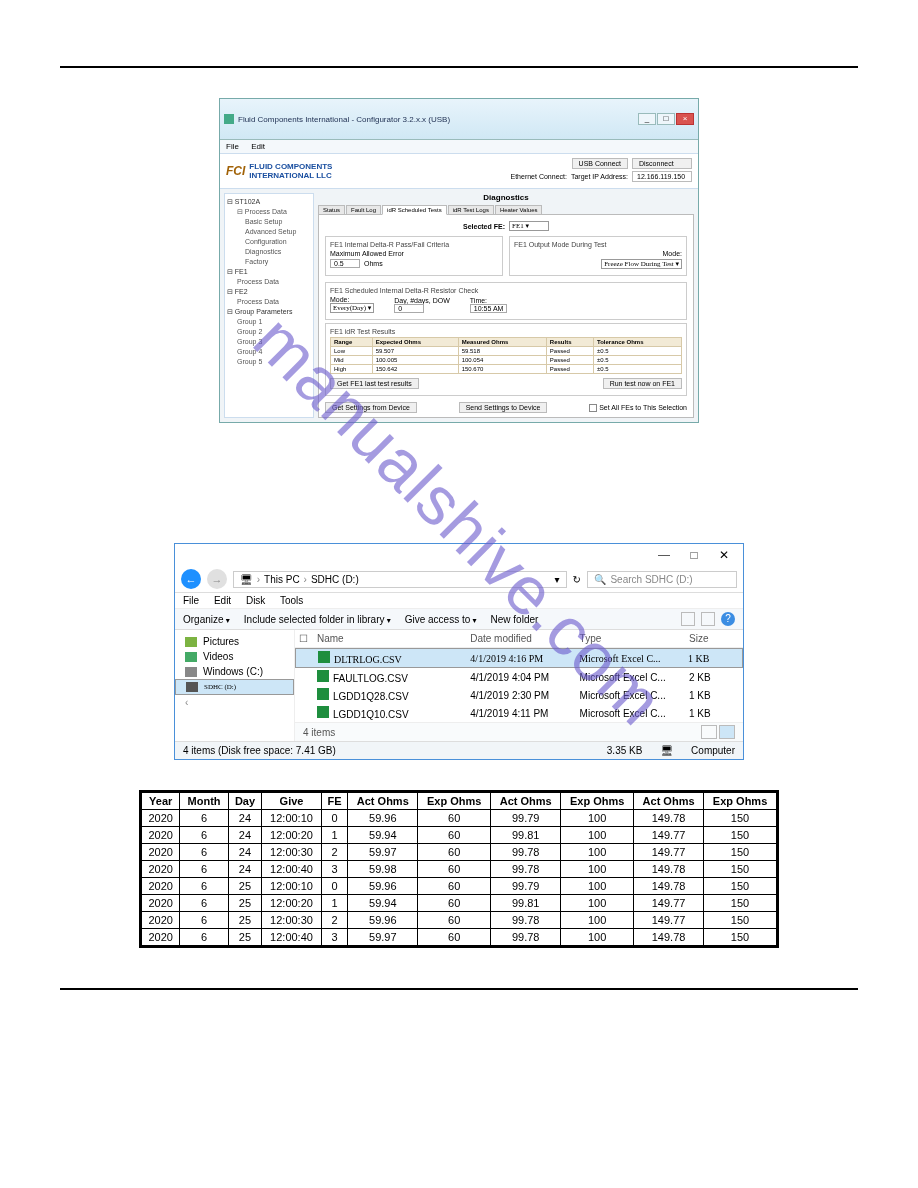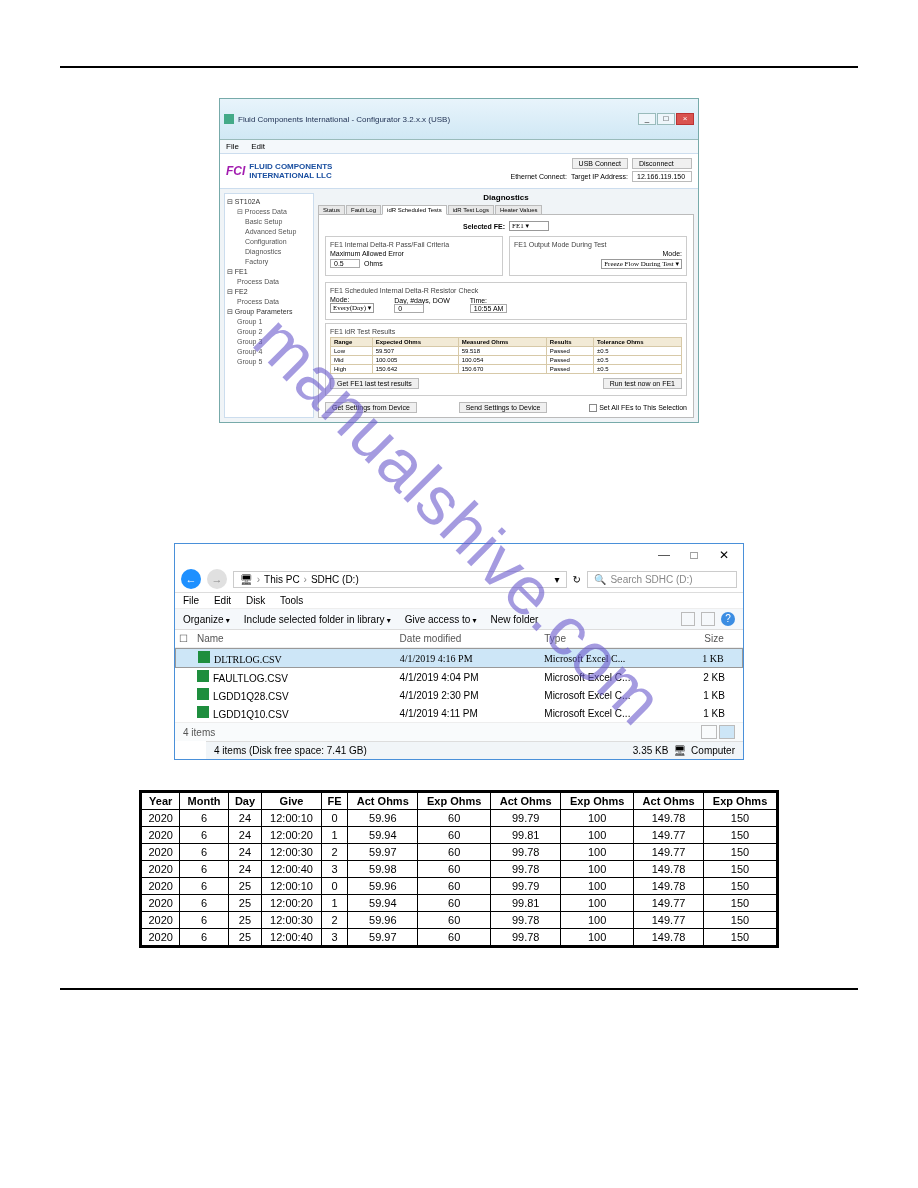--- a/index.html
+++ b/index.html
@@ -15,21 +15,21 @@
   .app-window { width: 480px; margin: 30px auto 60px; border: 1px solid #7aa; font-size: 7px; }
   .app-titlebar { background: linear-gradient(#e8f4fb,#d0e8f5); display: flex; align-items: center; padding: 14px 4px; border-bottom: 1px solid #9bb; }
   .app-titlebar .ico { width: 10px; height: 10px; background: #4a8; margin-right: 4px; }
   .app-titlebar .ttl { flex: 1; color: #235; font-size: 8px; }
   .win-btns { display: flex; gap: 1px; }
   .win-btn { width: 18px; height: 12px; border: 1px solid #9bb; background: #eef6fb; text-align: center; line-height: 10px; font-size: 8px; }
   .win-btn.close { background: #d9534f; color: #fff; border-color: #b33; }
   .app-menu { background: #f4f8fb; padding: 2px 6px; border-bottom: 1px solid #cde; font-size: 8px; }
   .app-menu span { margin-right: 10px; }
   .app-header { background: #fff; display: flex; align-items: center; padding: 4px 6px; border-bottom: 1px solid #cde; }
-  .logo { color: #a21caf; font-style: italic; font-weight: bold; font-size: 12px; margin-right: 4px; }
+  .logo { color: #a16207; font-style: italic; font-weight: bold; font-size: 12px; margin-right: 4px; }
   .logo-txt { color: #1a4fa0; font-weight: bold; font-size: 8px; line-height: 9px; }
   .conn-area { margin-left: auto; font-size: 7px; }
   .conn-row { display: flex; align-items: center; gap: 4px; margin-bottom: 2px; justify-content: flex-end; }
   .btn { background: #f0f0f0; border: 1px solid #bbb; padding: 1px 6px; font-size: 7px; }
   .ip-box { border: 1px solid #bbb; padding: 1px 4px; background: #fff; width: 60px; font-size: 7px; }
 
   .app-body { display: flex; background: #f0f4f7; }
   .app-tree { width: 90px; background: #fff; border: 1px solid #cde; margin: 4px; padding: 3px 2px; font-size: 7px; line-height: 10px; }
   .tree-node { color: #333; white-space: nowrap; }
   .tree-child { padding-left: 10px; color: #555; }
@@ -81,26 +81,26 @@
   .ico-pic { background: #7cb342; }
   .ico-vid { background: #4a6; }
   .ico-drv { background: #888; }
   .ico-sd  { background: #555; }
   .exp-files { flex: 1; }
   .file-head { display: flex; font-size: 10px; color: #555; border-bottom: 1px solid #eee; padding: 3px 4px; }
   .col-chk { width: 18px; }
   .col-name { flex: 1.4; }
   .col-date { flex: 1; }
   .col-type { flex: 1; }
-  .col-size { width: 50px; text-align: center; }
+  .col-size { width: 50px; text-align: left; }
   .file-row { display: flex; font-size: 10px; padding: 2px 4px; align-items: center; }
   .file-row.sel { background: #cde6f7; }
   .file-ico { width: 12px; height: 12px; background: #1e8e3e; margin-right: 4px; display: inline-block; }
-  .exp-status { background: #f1f5f8; border-top: 1px solid #ddd; padding: 3px 8px; font-size: 10px; display: flex; align-items: center; margin-left: 31px; }
-  .exp-status .right { margin-left: auto; display: flex; gap: 5px; align-items: center; }
+  .exp-status { background: #f1f5f8; border-top: 1px solid #ddd; padding: 3px 8px; font-size: 10px; display: flex; align-items: center; }
+  .exp-status .right { margin-left: auto; display: flex; gap: 18px; align-items: center; }
   .four-items { color: #555; padding: 2px 8px; font-size: 10px; background: #f9fbfc; border-top:1px solid #eee; display:flex; align-items:center; }
   .view-toggle { margin-left:auto; display:flex; gap:2px; }
   .vt { width:16px; height:14px; border:1px solid #bbb; }
   .vt.active { background:#cde6f7; }
 
   
   .data-table-wrap { margin: 20px auto 0; width: 640px; }
   .data-table { border-collapse: collapse; width: 100%; font-size: 11px; }
   .data-table th, .data-table td { border: 1px solid #000; padding: 2px 4px; text-align: center; }
   .data-table th { font-weight: bold; background: #fff; }
@@ -307,20 +307,39 @@
       <span class="drop">Include selected folder in library</span>
       <span class="drop">Give access to</span>
       <span>New folder</span>
       <div class="tool-right">
         <div class="tool-icon"></div>
         <div class="tool-icon"></div>
         <div class="help-icon">?</div>
       </div>
     </div>
     <div class="exp-body">
+      <div class="exp-side">
+        <div class="side-item">
+            <span class="side-ico ico-pic"></span>
+            <span>Pictures</span>
+          </div>
+        <div class="side-item">
+            <span class="side-ico ico-vid"></span>
+            <span>Videos</span>
+          </div>
+        <div class="side-item">
+            <span class="side-ico ico-drv"></span>
+            <span>Windows (C:)</span>
+          </div>
+        <div class="side-item sel">
+            <span class="side-ico ico-sd"></span>
+            <span>SDHC (D:)</span>
+          </div>
+        <div style="padding:2px 10px;color:#888;">‹</div>
+      </div>
       <div class="exp-files">
         <div class="file-head">
           <div class="col-chk">☐</div>
           <div class="col-name">Name</div>
           <div class="col-date">Date modified</div>
           <div class="col-type">Type</div>
           <div class="col-size">Size</div>
         </div>
         <div id="file-rows">
             <div class="file-row sel">

